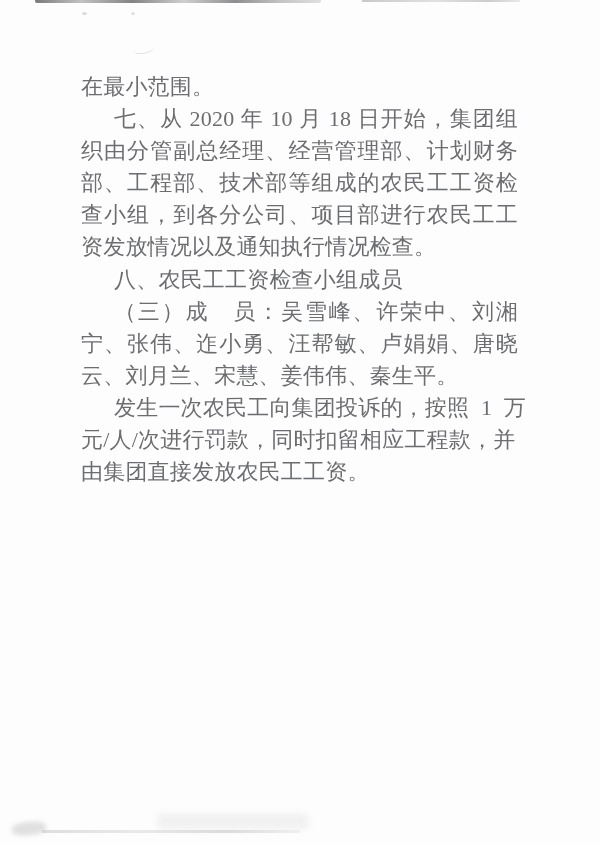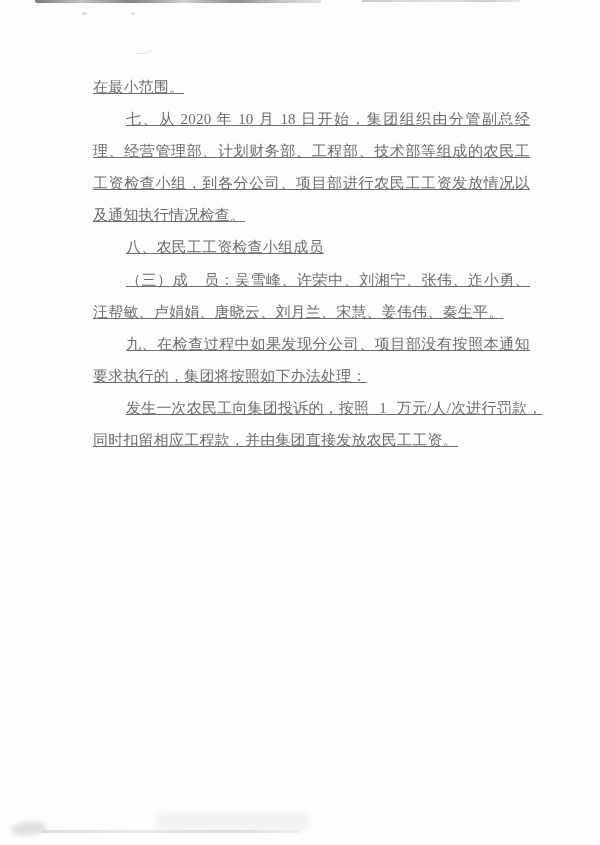--- a/index.html
+++ b/index.html
@@ -11,28 +11,27 @@
   }
   .page {
     position: relative;
     width: 600px; height: 845px;
     background: #fdfdfd;
     overflow: hidden;
   }
   
   .content {
     position: absolute;
-    left: 93px; top: 71px;
+    left: 81px; top: 71px;
     width: 437px;
-    font-size: 15px;
+    font-size: 22px;
     line-height: 32.1px;
     letter-spacing: 0.2px;
     color: #6b6d70;
     text-align: justify;
-    text-decoration: underline;
   }
   .content p { margin: 0; padding: 0; }
   .content p.indent { text-indent: 33px; }
   
   .content p:last-child {
     text-align: left;
     margin-right: -18px;
     word-spacing: 6px;
   }
 
@@ -92,20 +91,19 @@
   <div class="artifact top-line-2"></div>
   <div class="artifact speck-1"></div>
   <div class="artifact speck-2"></div>
   <div class="artifact squiggle"></div>
 
   <div class="content" style="color: rgb(107, 109, 112);">
       <p>在最小范围。</p>
       <p class="indent">七、从 2020 年 10 月 18 日开始，集团组织由分管副总经理、经营管理部、计划财务部、工程部、技术部等组成的农民工工资检查小组，到各分公司、项目部进行农民工工资发放情况以及通知执行情况检查。</p>
       <p class="indent">八、农民工工资检查小组成员</p>
       <p class="indent">（三）成　员：吴雪峰、许荣中、刘湘宁、张伟、迮小勇、汪帮敏、卢娟娟、唐晓云、刘月兰、宋慧、姜伟伟、秦生平。</p>
-      <p class="indent">九、在检查过程中如果发现分公司、项目部没有按照本通知要求执行的，集团将按照如下办法处理：</p>
       <p class="indent">发生一次农民工向集团投诉的，按照 1 万元/人/次进行罚款，同时扣留相应工程款，并由集团直接发放农民工工资。</p>
     </div>
 
   <div class="artifact bottom-band"></div>
   <div class="artifact bottom-smudge"></div>
   <div class="artifact bottom-line"></div>
 </div>
 
 </body></html>

